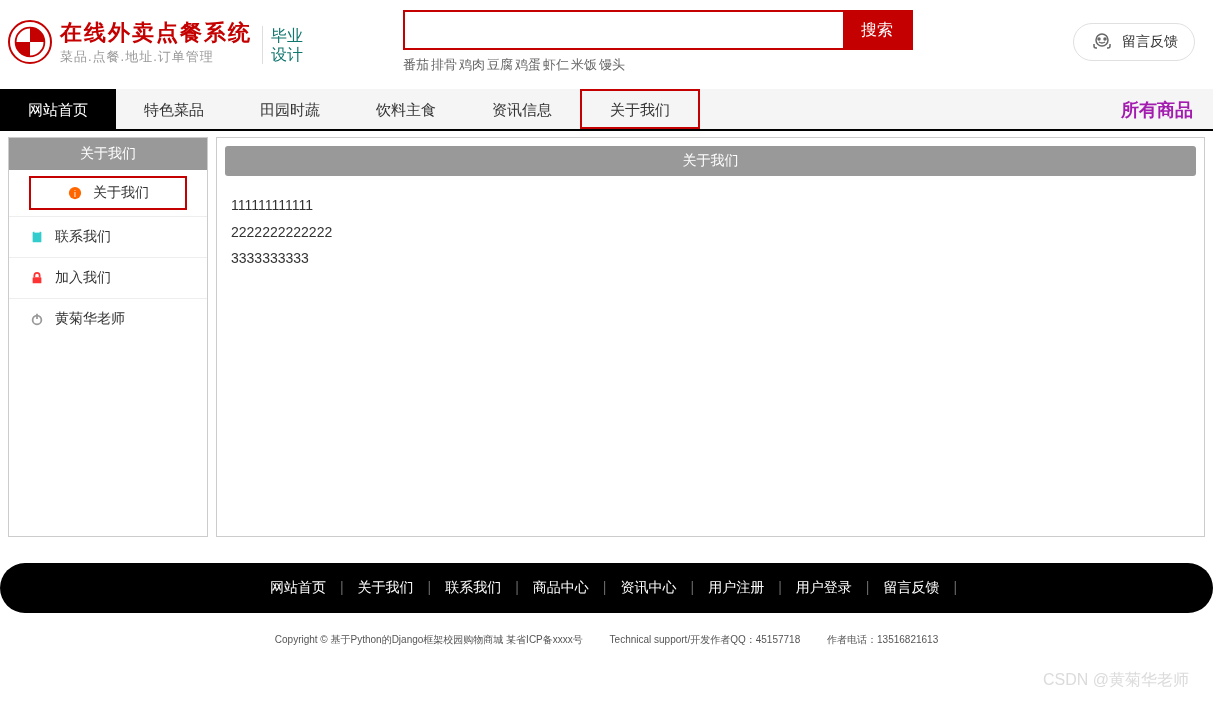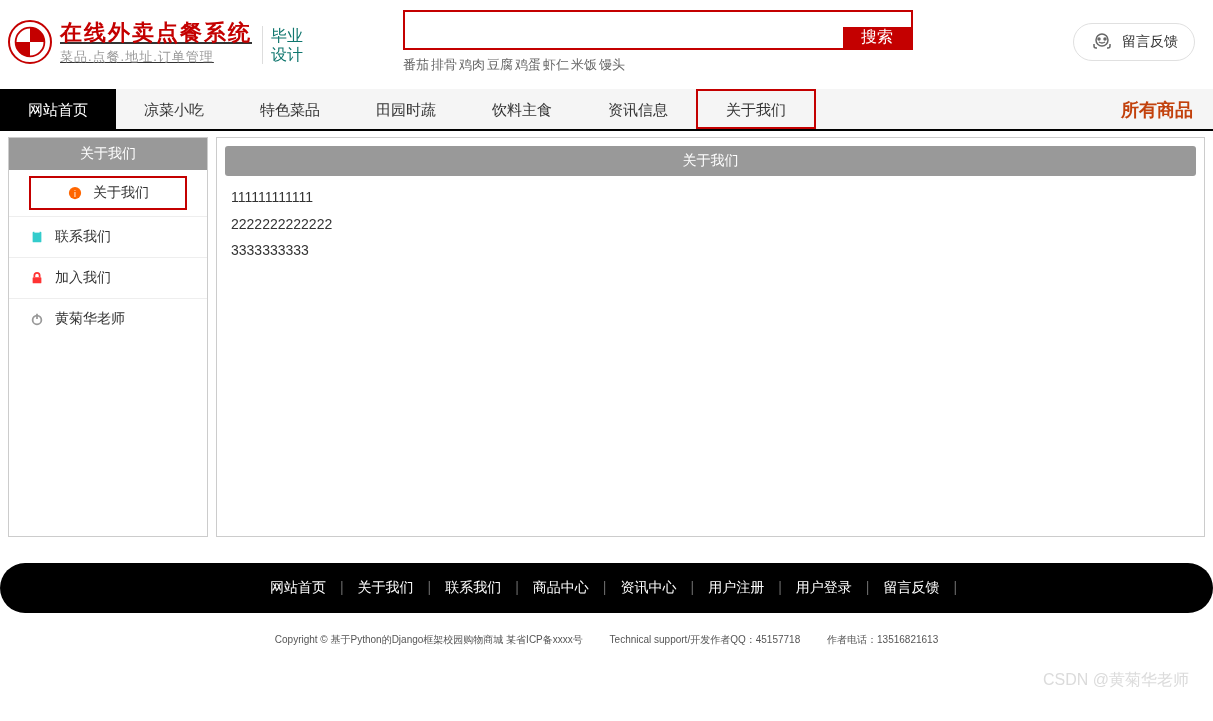--- a/index.html
+++ b/index.html
@@ -1,56 +1,56 @@
 <!DOCTYPE html>
 <html><head>
   <meta charset="utf-8">
   <style>
     * { margin: 0; padding: 0; box-sizing: border-box; }
     body { font-family: "Microsoft YaHei", Arial, sans-serif; font-size: 14px; color: #333; background: #fff; }
     
     .header { display: flex; align-items: center; padding: 10px 8px 0 8px; }
     .logo-area { display: flex; align-items: center; }
     .logo-circle { width: 44px; height: 44px; border-radius: 50%; border: 2px solid #c40000; display: flex; align-items: center; justify-content: center; position: relative; background: #fff; }
-    .logo-text { margin-left: 8px; text-decoration: underline; }
+    .logo-text { margin-left: 8px; }
     .logo-title { color: #c40000; font-size: 22px; font-weight: bold; letter-spacing: 2px; }
     .logo-sub { color: #999; font-size: 13px; letter-spacing: 1px; }
     .logo-side { margin-left: 10px; border-left: 1px solid #ddd; padding-left: 8px; color: #0f766e; font-size: 16px; line-height: 1.2; margin-top: 6px; }
     
     .search-wrap { margin-left: 100px; }
-    .search-row { display: flex; border: 2px solid #c40000; height: 40px; width: 510px; align-items: flex-end; }
+    .search-row { display: flex; border: 2px solid #c40000; height: 40px; width: 510px; }
     .search-input { flex: 1; border: none; padding: 0 10px; font-size: 14px; outline: none; }
     .search-btn { width: 68px; background: #c40000; color: #fff; border: none; font-size: 16px; cursor: pointer; }
     .search-tags { margin-top: 6px; display: flex; gap: 2px; color: #666; font-size: 13px; }
     .search-tags span { cursor: pointer; }
     
     .feedback { margin-left: auto; margin-right: 10px; display: flex; align-items: center; gap: 8px; border: 1px solid #e0e0e0; border-radius: 20px; padding: 6px 16px; cursor: pointer; }
     .feedback-icon { width: 24px; height: 24px; }
     
     .nav { display: flex; background: #f5f5f5; margin-top: 15px; align-items: stretch; height: 42px; border-bottom: 2px solid #000; }
     .nav-item { padding: 0 28px; line-height: 42px; cursor: pointer; color: #333; font-size: 15px; }
     .nav-item.active { background: #000; color: #fff; }
     .nav-item.highlighted { border: 2px solid #c40000; line-height: 38px; }
     .nav-spacer { flex: 1; }
-    .nav-right { color: #c2410c; font-size: 18px; font-weight: bold; padding: 0 20px; line-height: 42px; }
+    .nav-right { color: #a21caf; font-size: 18px; font-weight: bold; padding: 0 20px; line-height: 42px; }
     
     .content { display: flex; padding: 6px 8px; gap: 8px; }
     .sidebar { width: 200px; border: 1px solid #ccc; background: #fff; }
     .sidebar-header { background: #999; color: #fff; text-align: center; padding: 7px 0; font-size: 14px; }
     .sidebar-item { display: flex; align-items: center; gap: 10px; padding: 11px 20px; cursor: pointer; border-top: 1px solid #eee; }
     .sidebar-item.active { border: 2px solid #c40000; margin: 6px 20px; padding: 6px 0; justify-content: center;}
     .sidebar-item .si-icon { width: 16px; height: 16px; display: inline-flex; align-items: center; justify-content: center; }
     .si-orange { color: #f60; }
     .si-blue { color: #3cc; }
     .si-red { color: #f33; }
     .si-gray { color: #999; }
     
     .main { flex: 1; border: 1px solid #ccc; background: #fff; min-height: 400px; padding: 8px; }
     .main-header { background: #999; color: #fff; text-align: center; padding: 6px 0; font-size: 14px; border-radius: 3px; }
-    .main-body { padding: 8px 6px; line-height: 1.9; color: #333; font-size: 14px; }
+    .main-body { padding: 16px 6px; line-height: 1.9; color: #333; font-size: 14px; }
     
     .footer-nav { background: #000; color: #fff; text-align: center; padding: 16px 0; margin-top: 20px; border-radius: 25px; }
     .footer-nav a { color: #fff; text-decoration: none; padding: 0 14px; cursor: pointer; }
     .footer-nav .sep { color: #666; }
     .footer-info { text-align: center; padding: 20px 0; color: #555; font-size: 10px; }
     .footer-info span { margin: 0 12px; }
     
     .watermark { position: fixed; bottom: 30px; right: 24px; color: #ccc; font-size: 16px; opacity: 0.7; }
   </style>
 </head>
@@ -101,21 +101,20 @@
           <circle cx="15" cy="9" r="1" fill="#666"></circle>
           <path d="M9 12 q3 2 6 0"></path>
         </svg>
     </span>
     <span>留言反馈</span>
   </div>
 </div>
 
 <div class="nav" id="nav-items">
 <div class="nav-item active">网站首页</div>
-    <div class="nav-item">凉菜小吃</div>
     <div class="nav-item">特色菜品</div>
     <div class="nav-item">田园时蔬</div>
     <div class="nav-item">饮料主食</div>
     <div class="nav-item">资讯信息</div>
     <div class="nav-item highlighted">关于我们</div>
     <div class="nav-spacer"></div>
     <div class="nav-right">所有商品</div>
   </div>
 
 <div class="content">

